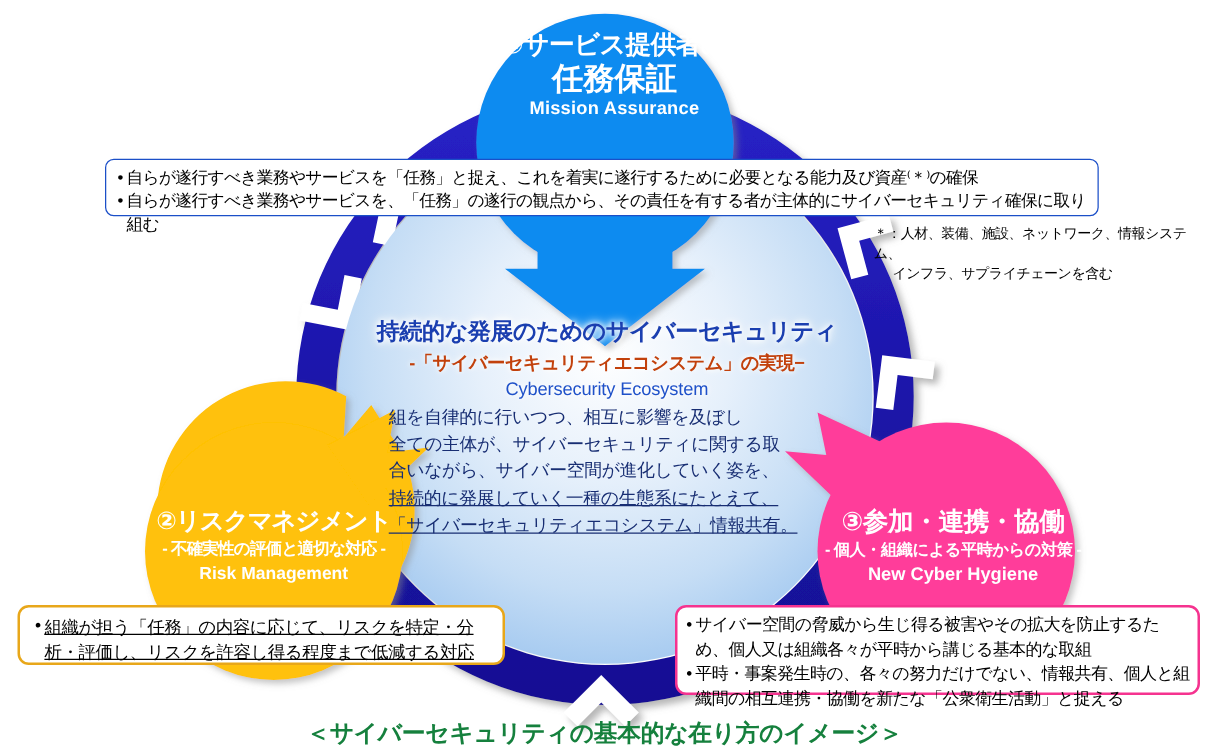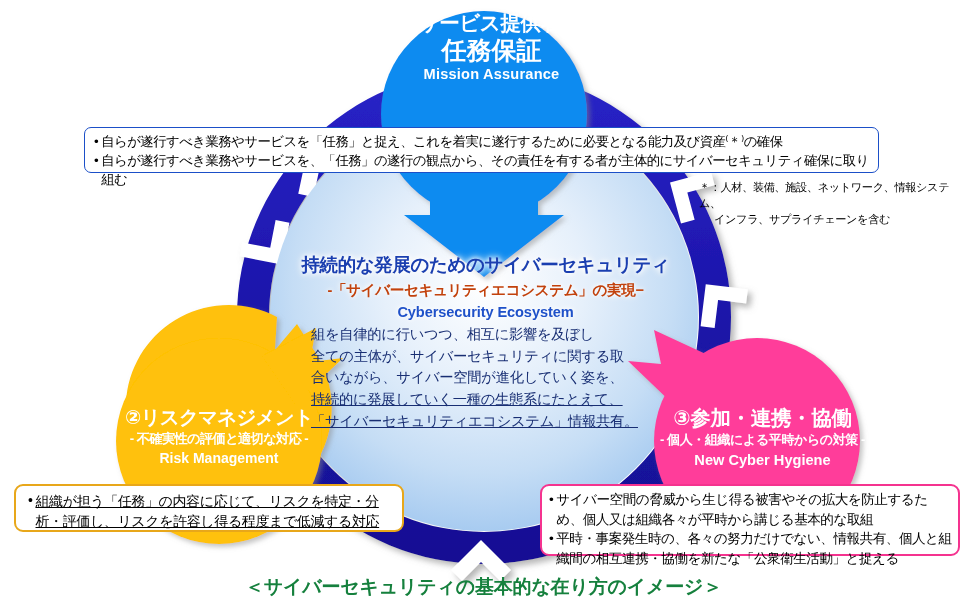--- a/index.html
+++ b/index.html
@@ -13,21 +13,21 @@
   svg.layer{position:absolute;left:0;top:0;width:967px;height:604px;}
 
   
   .circ-label{position:absolute;text-align:center;color:#ffffff;line-height:1.12;}
   .cl-1{font-size:20.5px;font-weight:bold;letter-spacing:-0.4px;}
   .cl-2{font-size:25px;font-weight:bold;letter-spacing:0px;}
   .cl-3{font-size:14.2px;font-weight:bold;letter-spacing:-0.5px;}
   .cl-4{font-size:14.6px;font-weight:bold;letter-spacing:0.2px;}
 
   
-  #blue-text{left:349px;top:12px;width:285px;}
+  #blue-text{left:349px;top:25px;width:285px;}
   #blue-text .cl-1{margin-bottom:1px;}
   #blue-text .cl-2{margin-bottom:2px;}
   #blue-text .cl-3{margin-bottom:3px;}
 
   
   #yellow-text{left:84px;top:407px;width:270px;}
   #yellow-text .ytitle{font-size:19.5px;font-weight:bold;letter-spacing:-0.8px;}
   #yellow-text .ysub{font-size:13.2px;font-weight:bold;letter-spacing:-0.6px;margin-top:3px;}
   #yellow-text .yen{font-size:14px;font-weight:bold;margin-top:4px;}
 
@@ -39,21 +39,21 @@
 
   
   #center-block{
     position:absolute;left:293px;top:252px;width:385px;
     text-align:center;color:#1046b4;
   }
   #center-block .c-h1{font-size:18.5px;font-weight:bold;color:#1b3fb0;letter-spacing:-0.4px;
       text-shadow:0 0 4px #ffffff,0 0 7px #ffffff,0 0 10px #ffffff;}
   #center-block .c-h2{font-size:14.6px;font-weight:bold;color:#c2410c;margin-top:4px;letter-spacing:-0.4px;
       text-shadow:0 0 4px #ffffff,0 0 7px #ffffff;}
-  #center-block .c-h3{font-size:14.6px;font-weight:bold;color:#1f51c9;margin-top:4px;letter-spacing:-0.1px;
+  #center-block .c-h3{font-size:14.6px;font-weight:normal;color:#1f51c9;margin-top:4px;letter-spacing:-0.1px;
       text-shadow:0 0 4px #ffffff,0 0 7px #ffffff;}
   #center-block .c-body{
     font-size:14.3px;color:#182e73;margin-top:4px;line-height:1.52;
     text-align:left;padding-left:18px;letter-spacing:-0.3px;
   }
   #center-block .c-body .u{}
 
   
   .callout{position:absolute;background:#ffffff;box-sizing:border-box;}
   .callout .b-row{display:flex;align-items:flex-start;}

